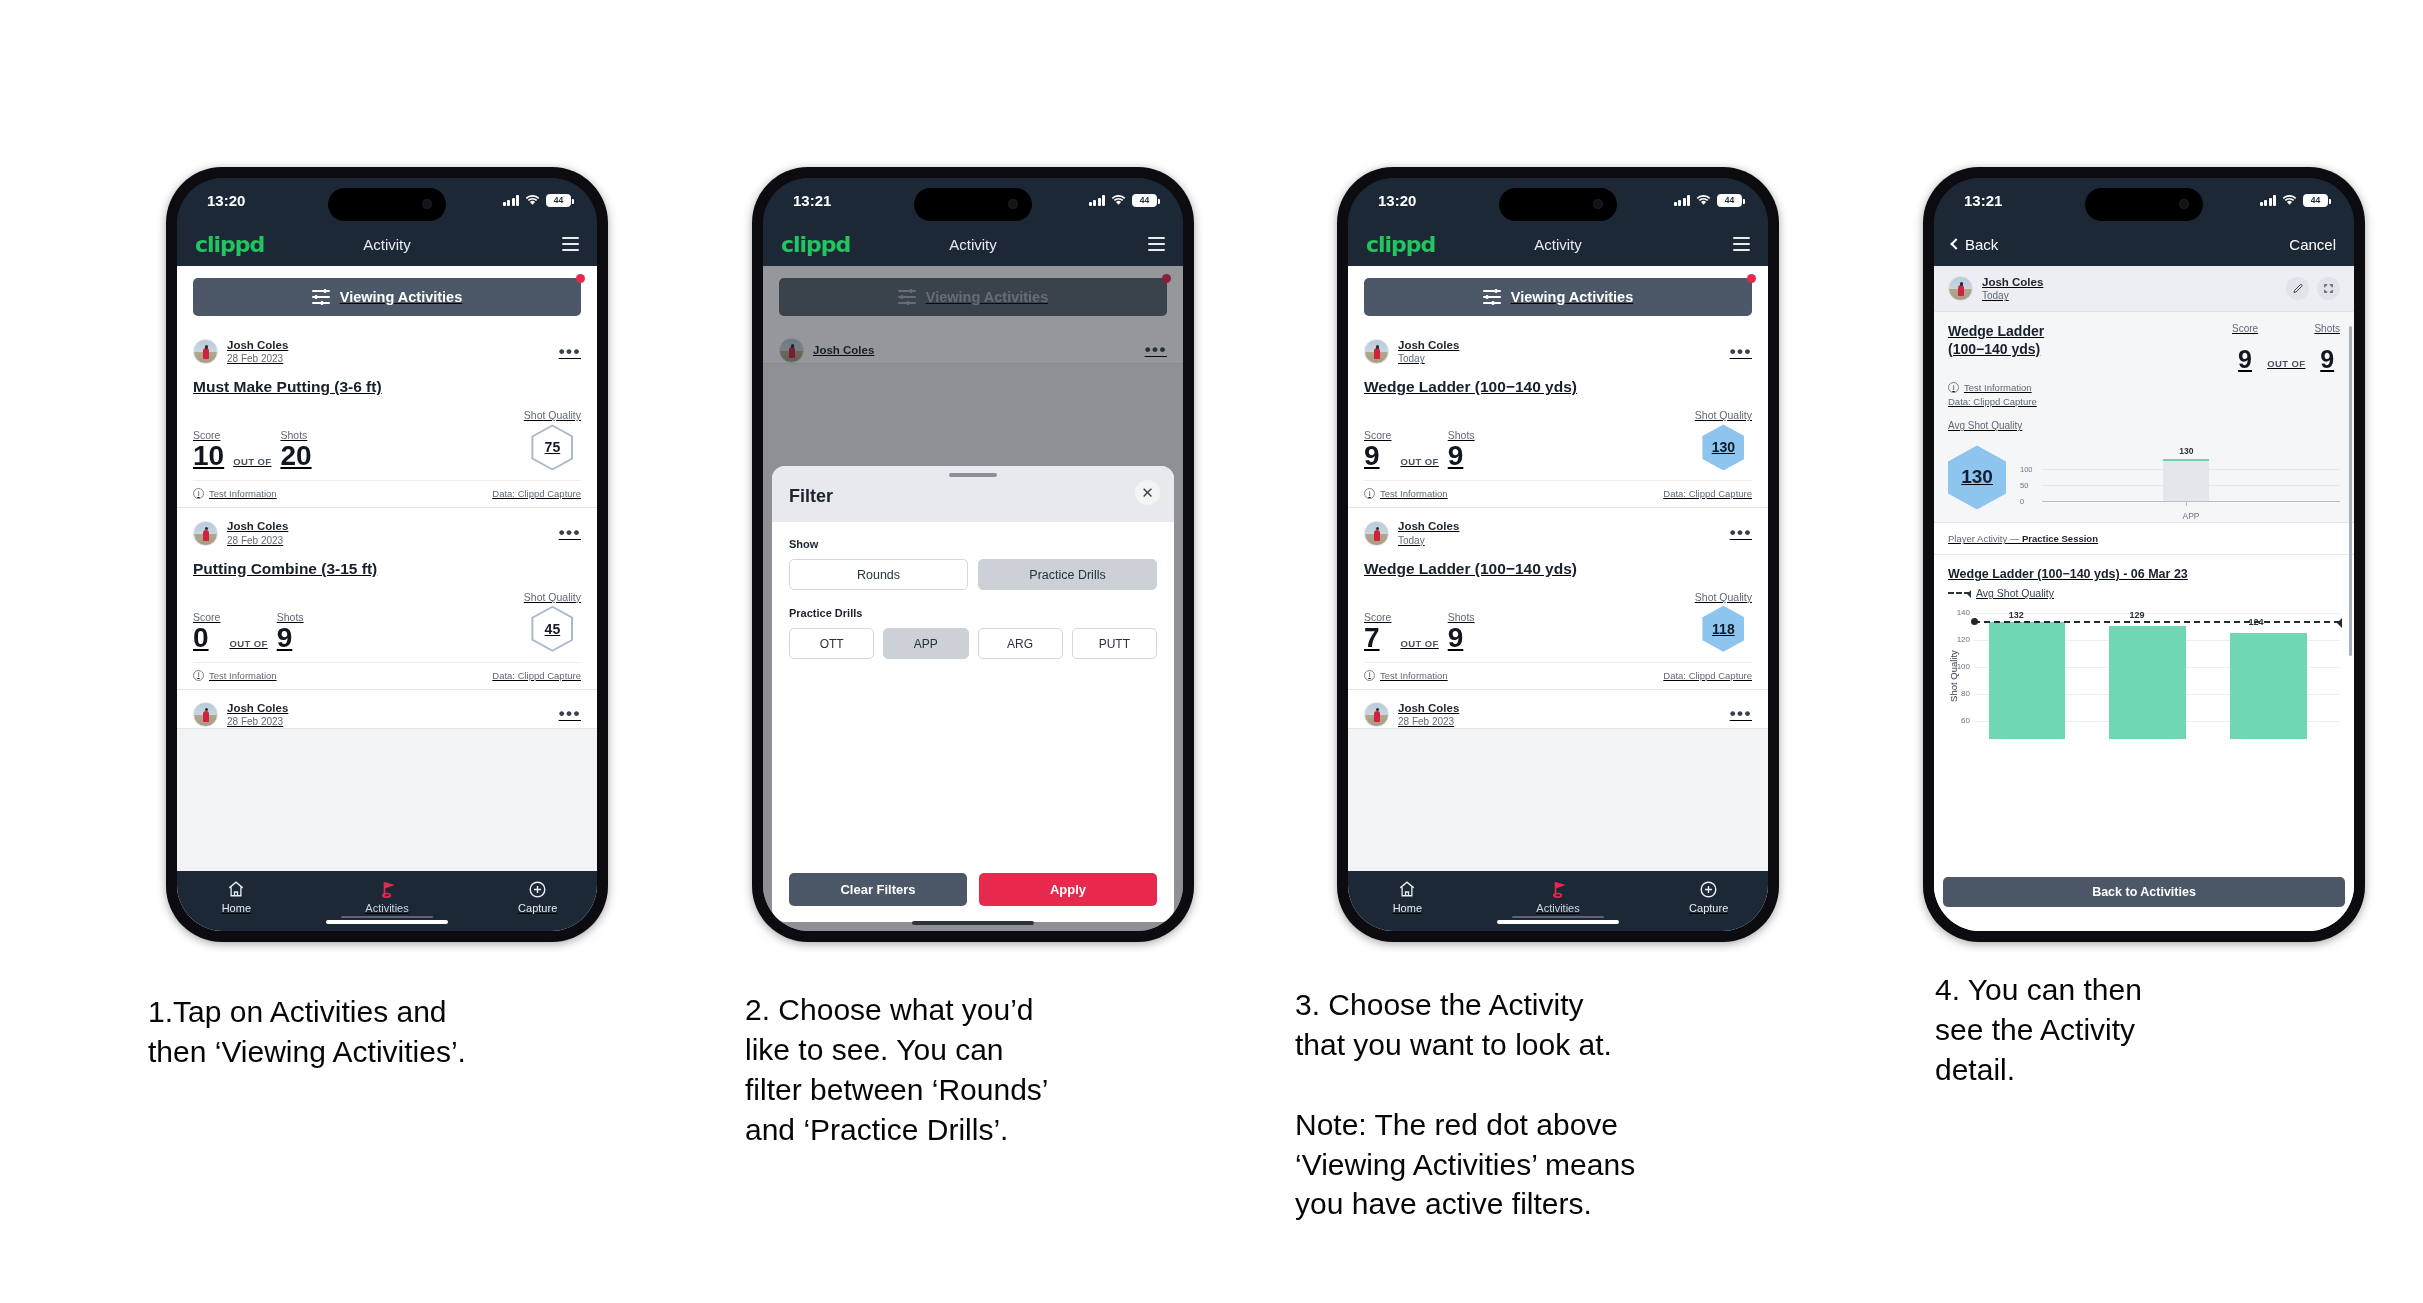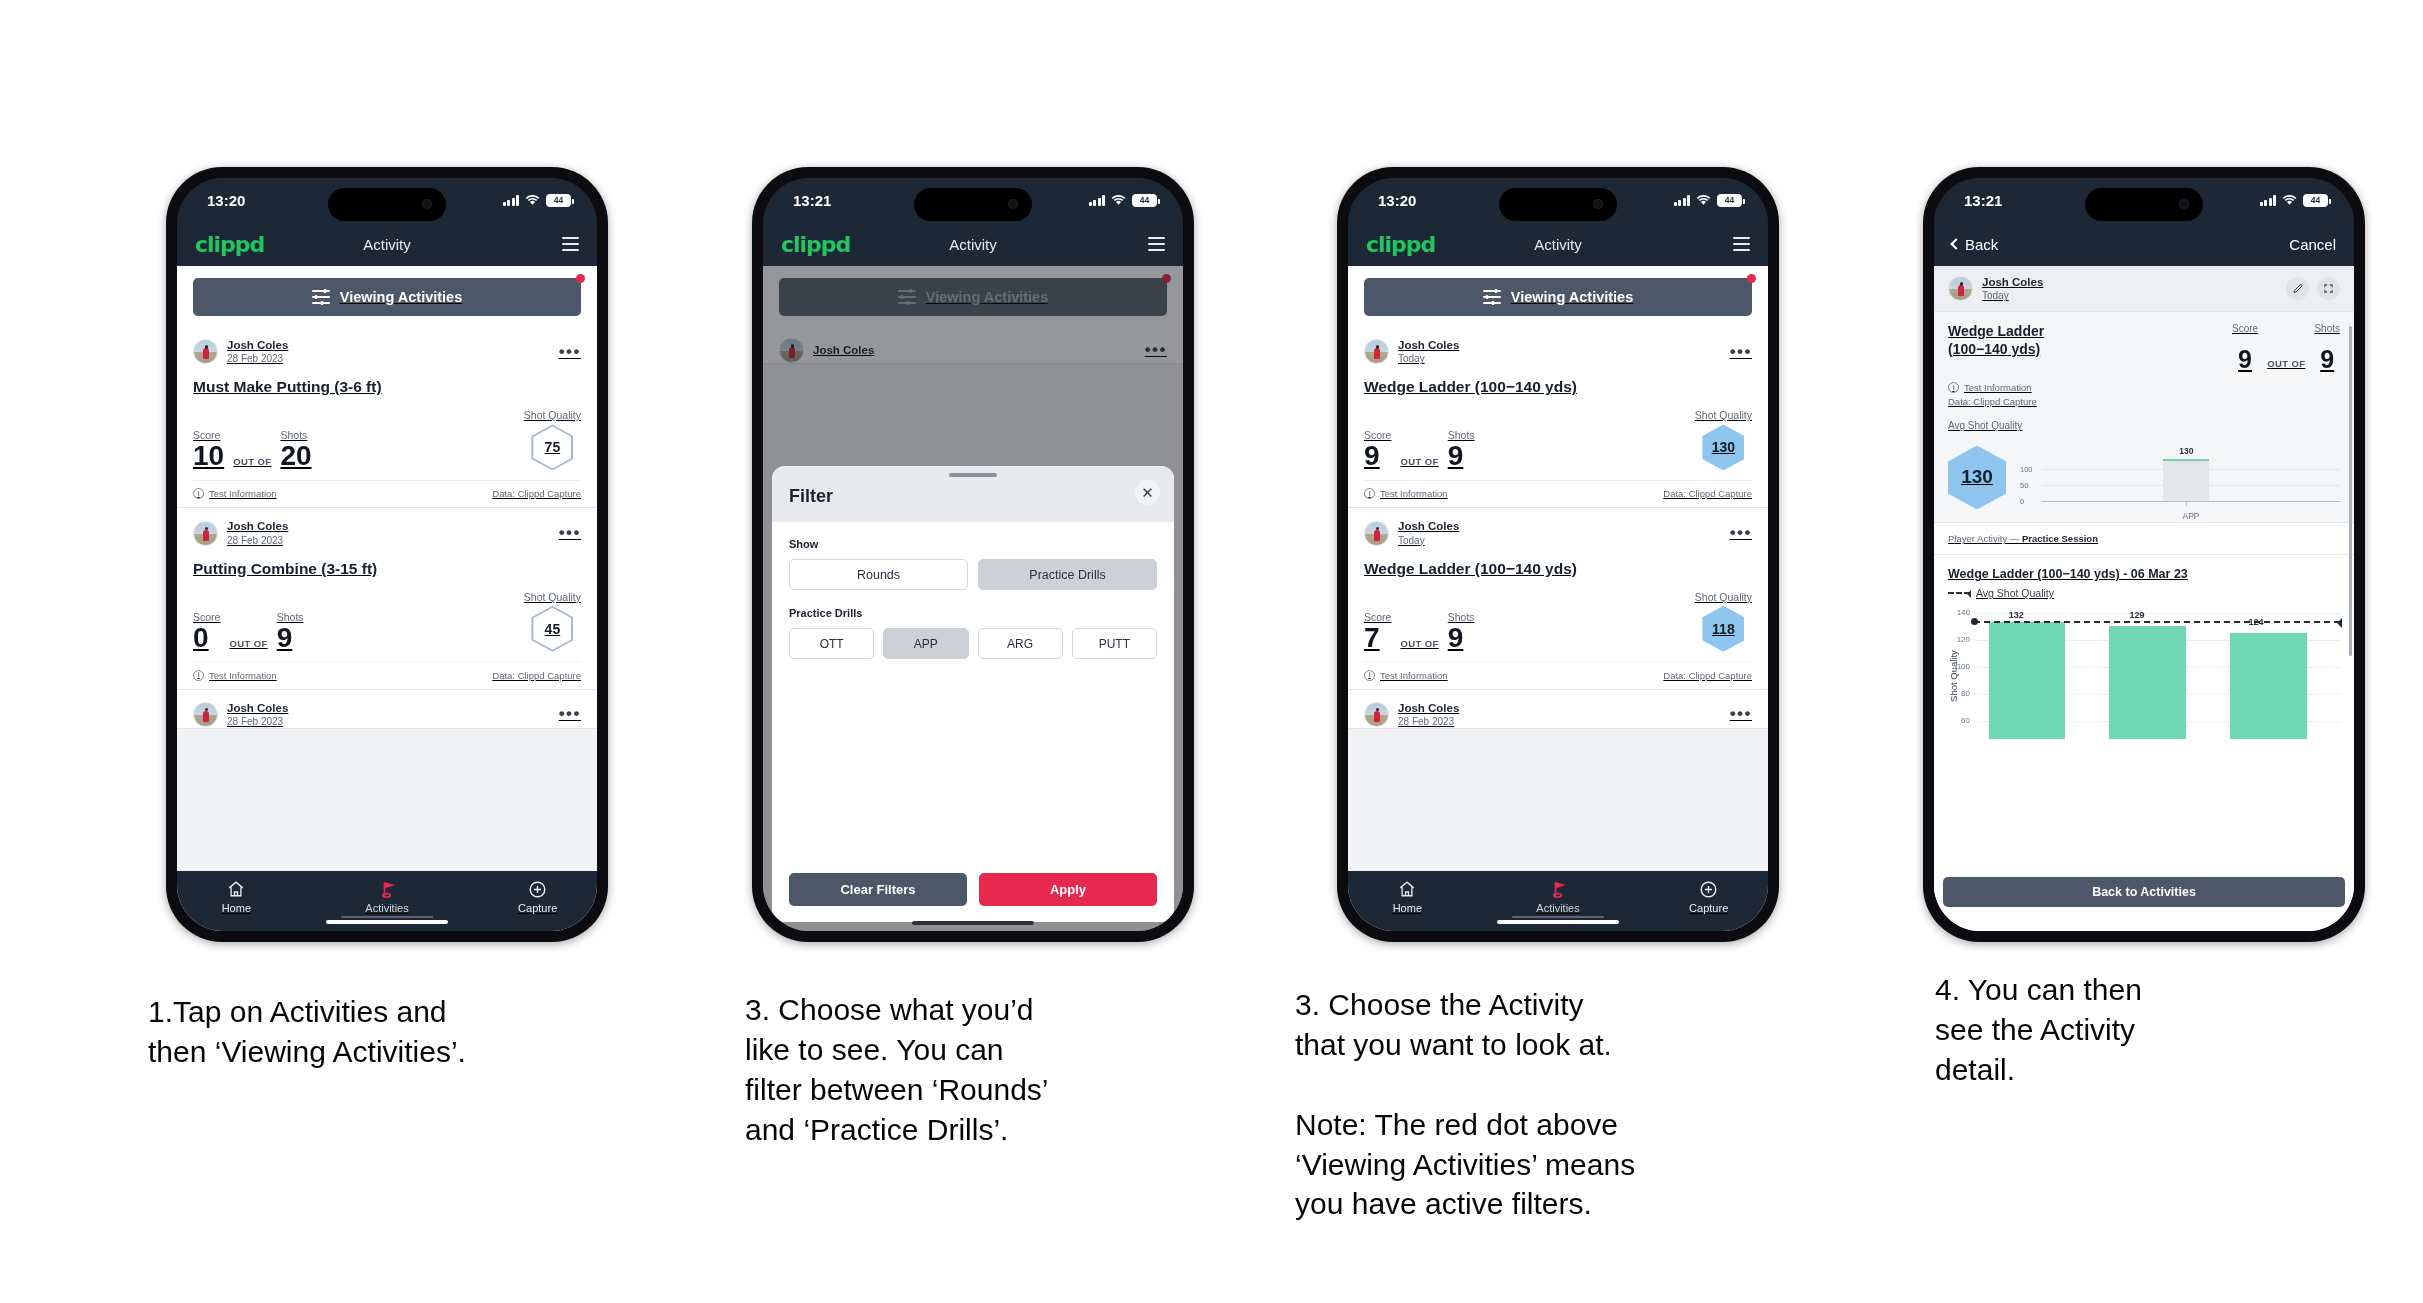--- a/index.html
+++ b/index.html
@@ -832,21 +832,21 @@
           </div>
           <div class="backbtn">Back to Activities</div>
           <div class="homebar" style="bottom:9px"></div>
         </div>
       </div>
     </div>
   </div>
 
   <div class="caption" style="left:148px; top:992px; width:530px;">1.Tap on Activities and
 then ‘Viewing Activities’.</div>
-  <div class="caption" style="left:745px; top:990px; width:500px;">3. Choose what you’d
+  <div class="caption" style="left:745px; top:990px; width:500px;">2. Choose what you’d
 like to see. You can
 filter between ‘Rounds’
 and ‘Practice Drills’.</div>
   <div class="caption" style="left:1295px; top:985px; width:560px;">3. Choose the Activity
 that you want to look at.
 
 Note: The red dot above
 ‘Viewing Activities’ means
 you have active filters.</div>
   <div class="caption" style="left:1935px; top:970px; width:420px;">4. You can then

